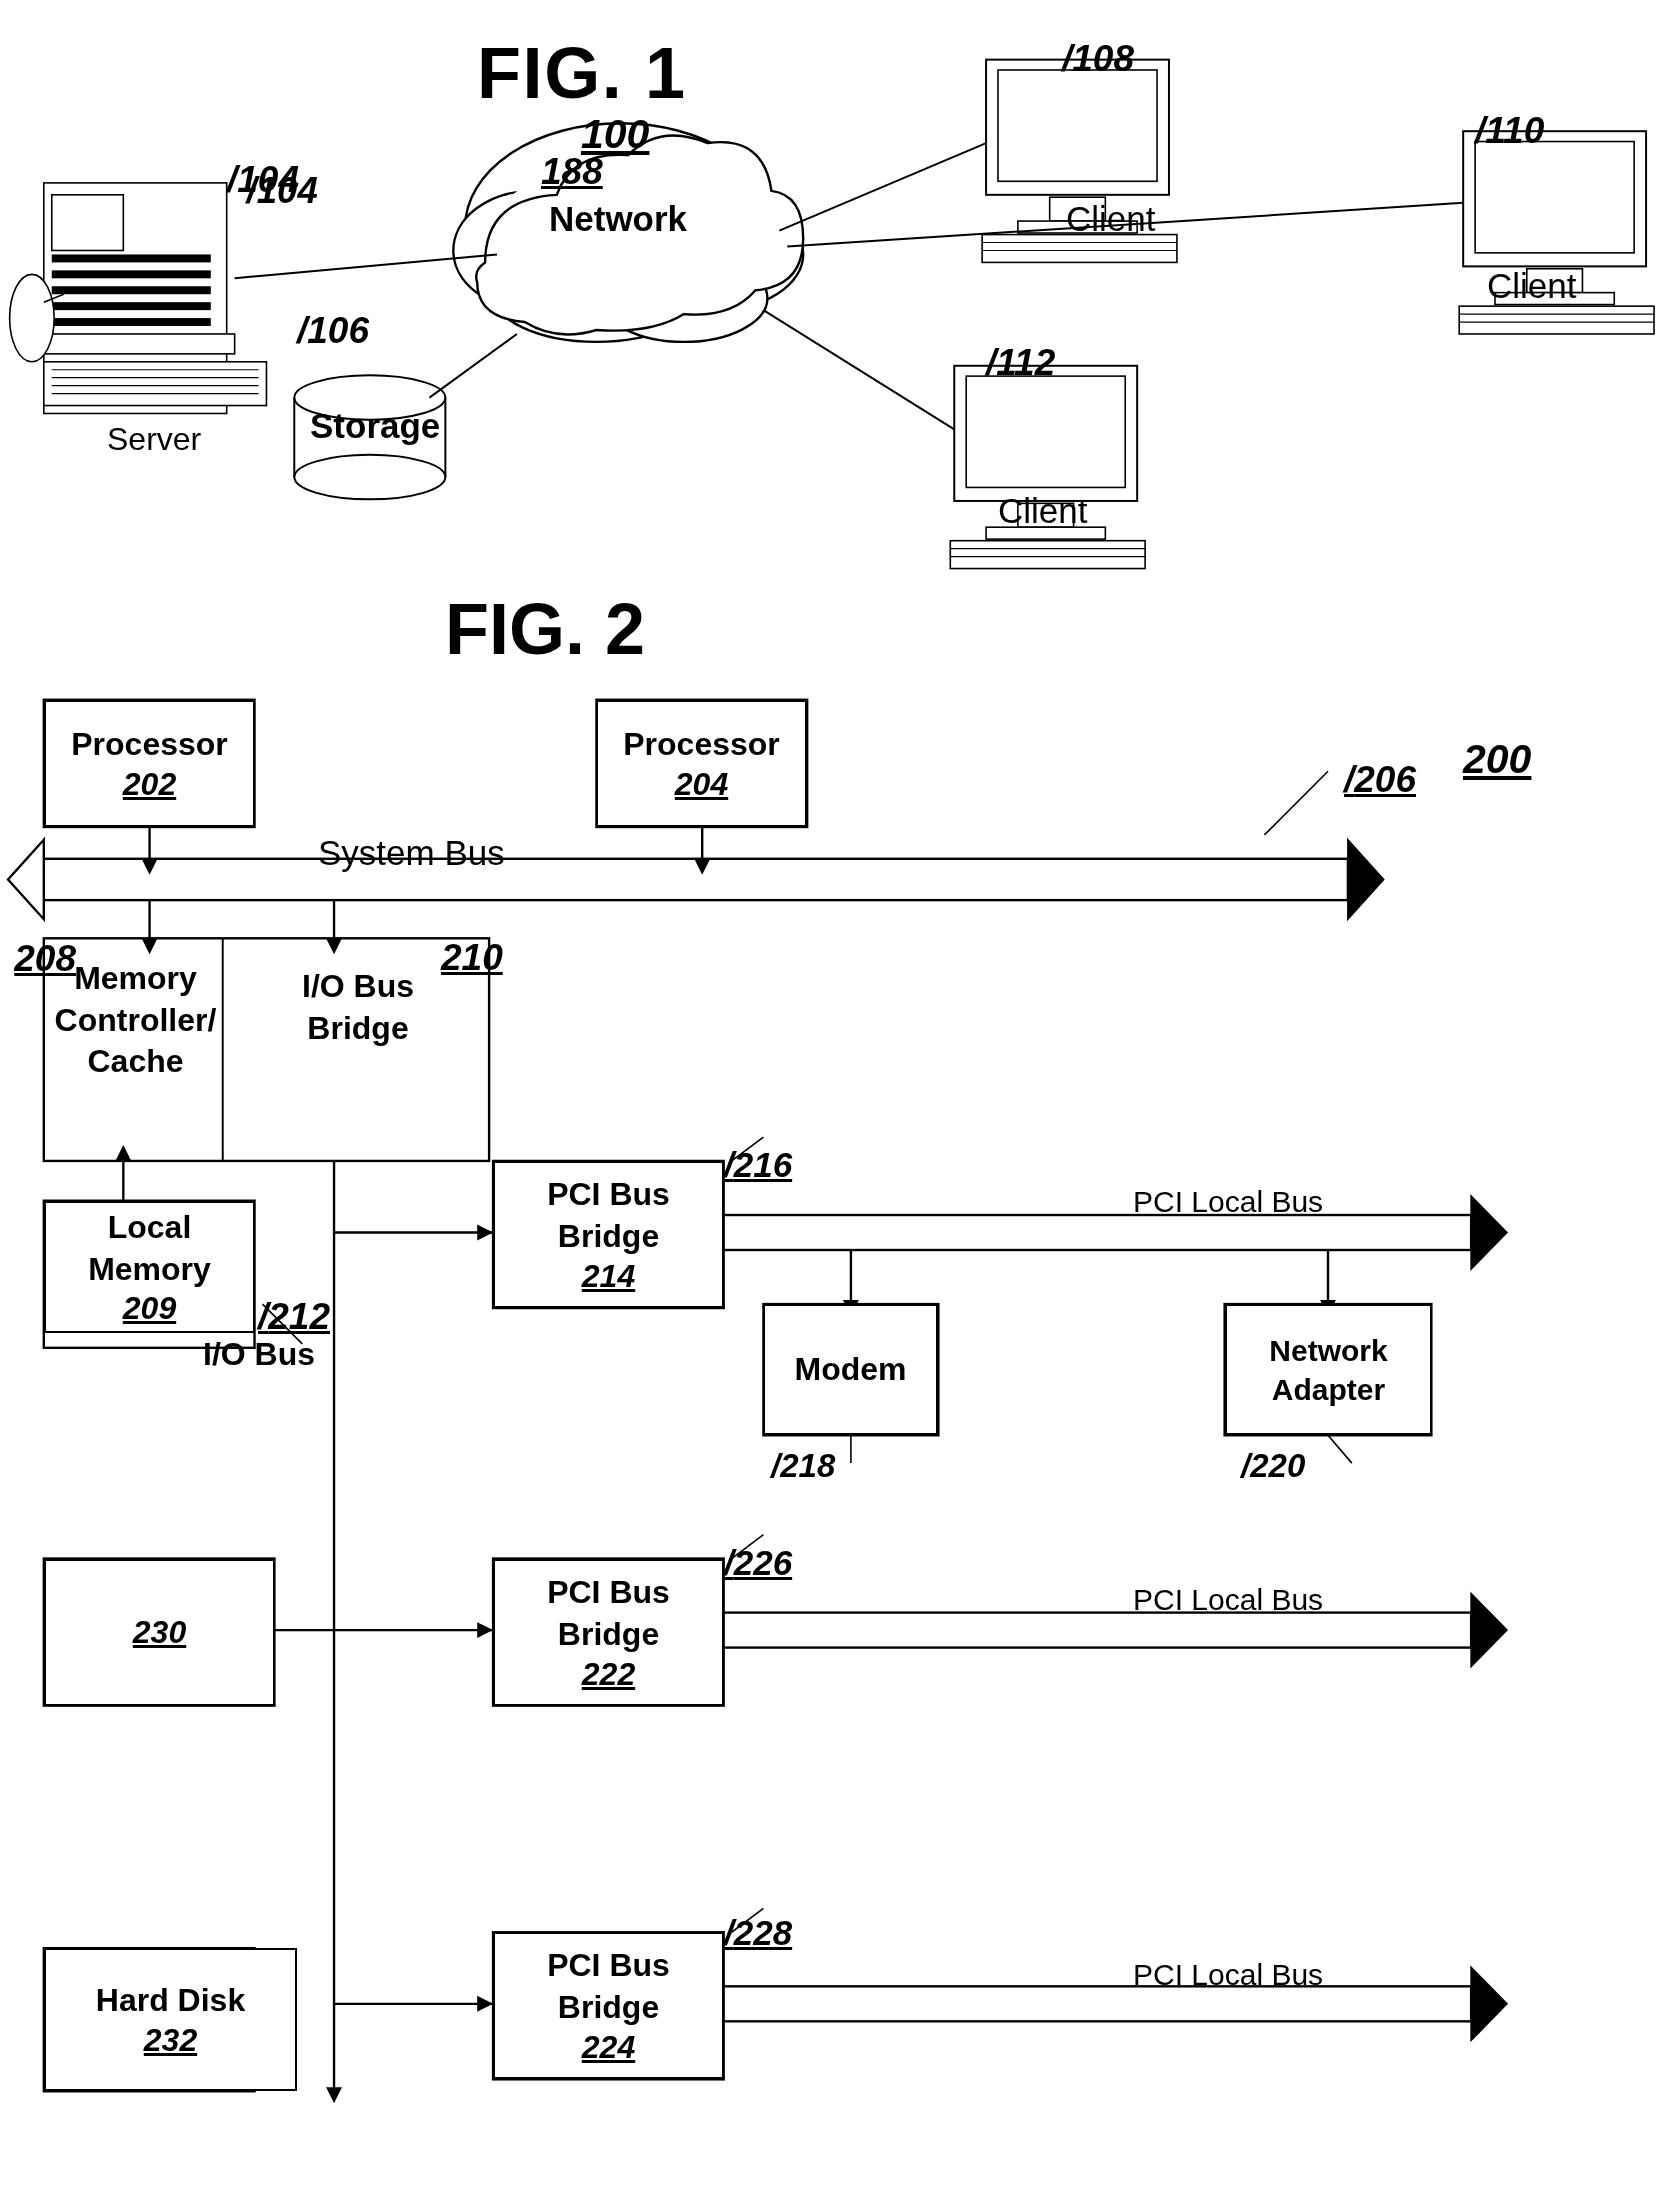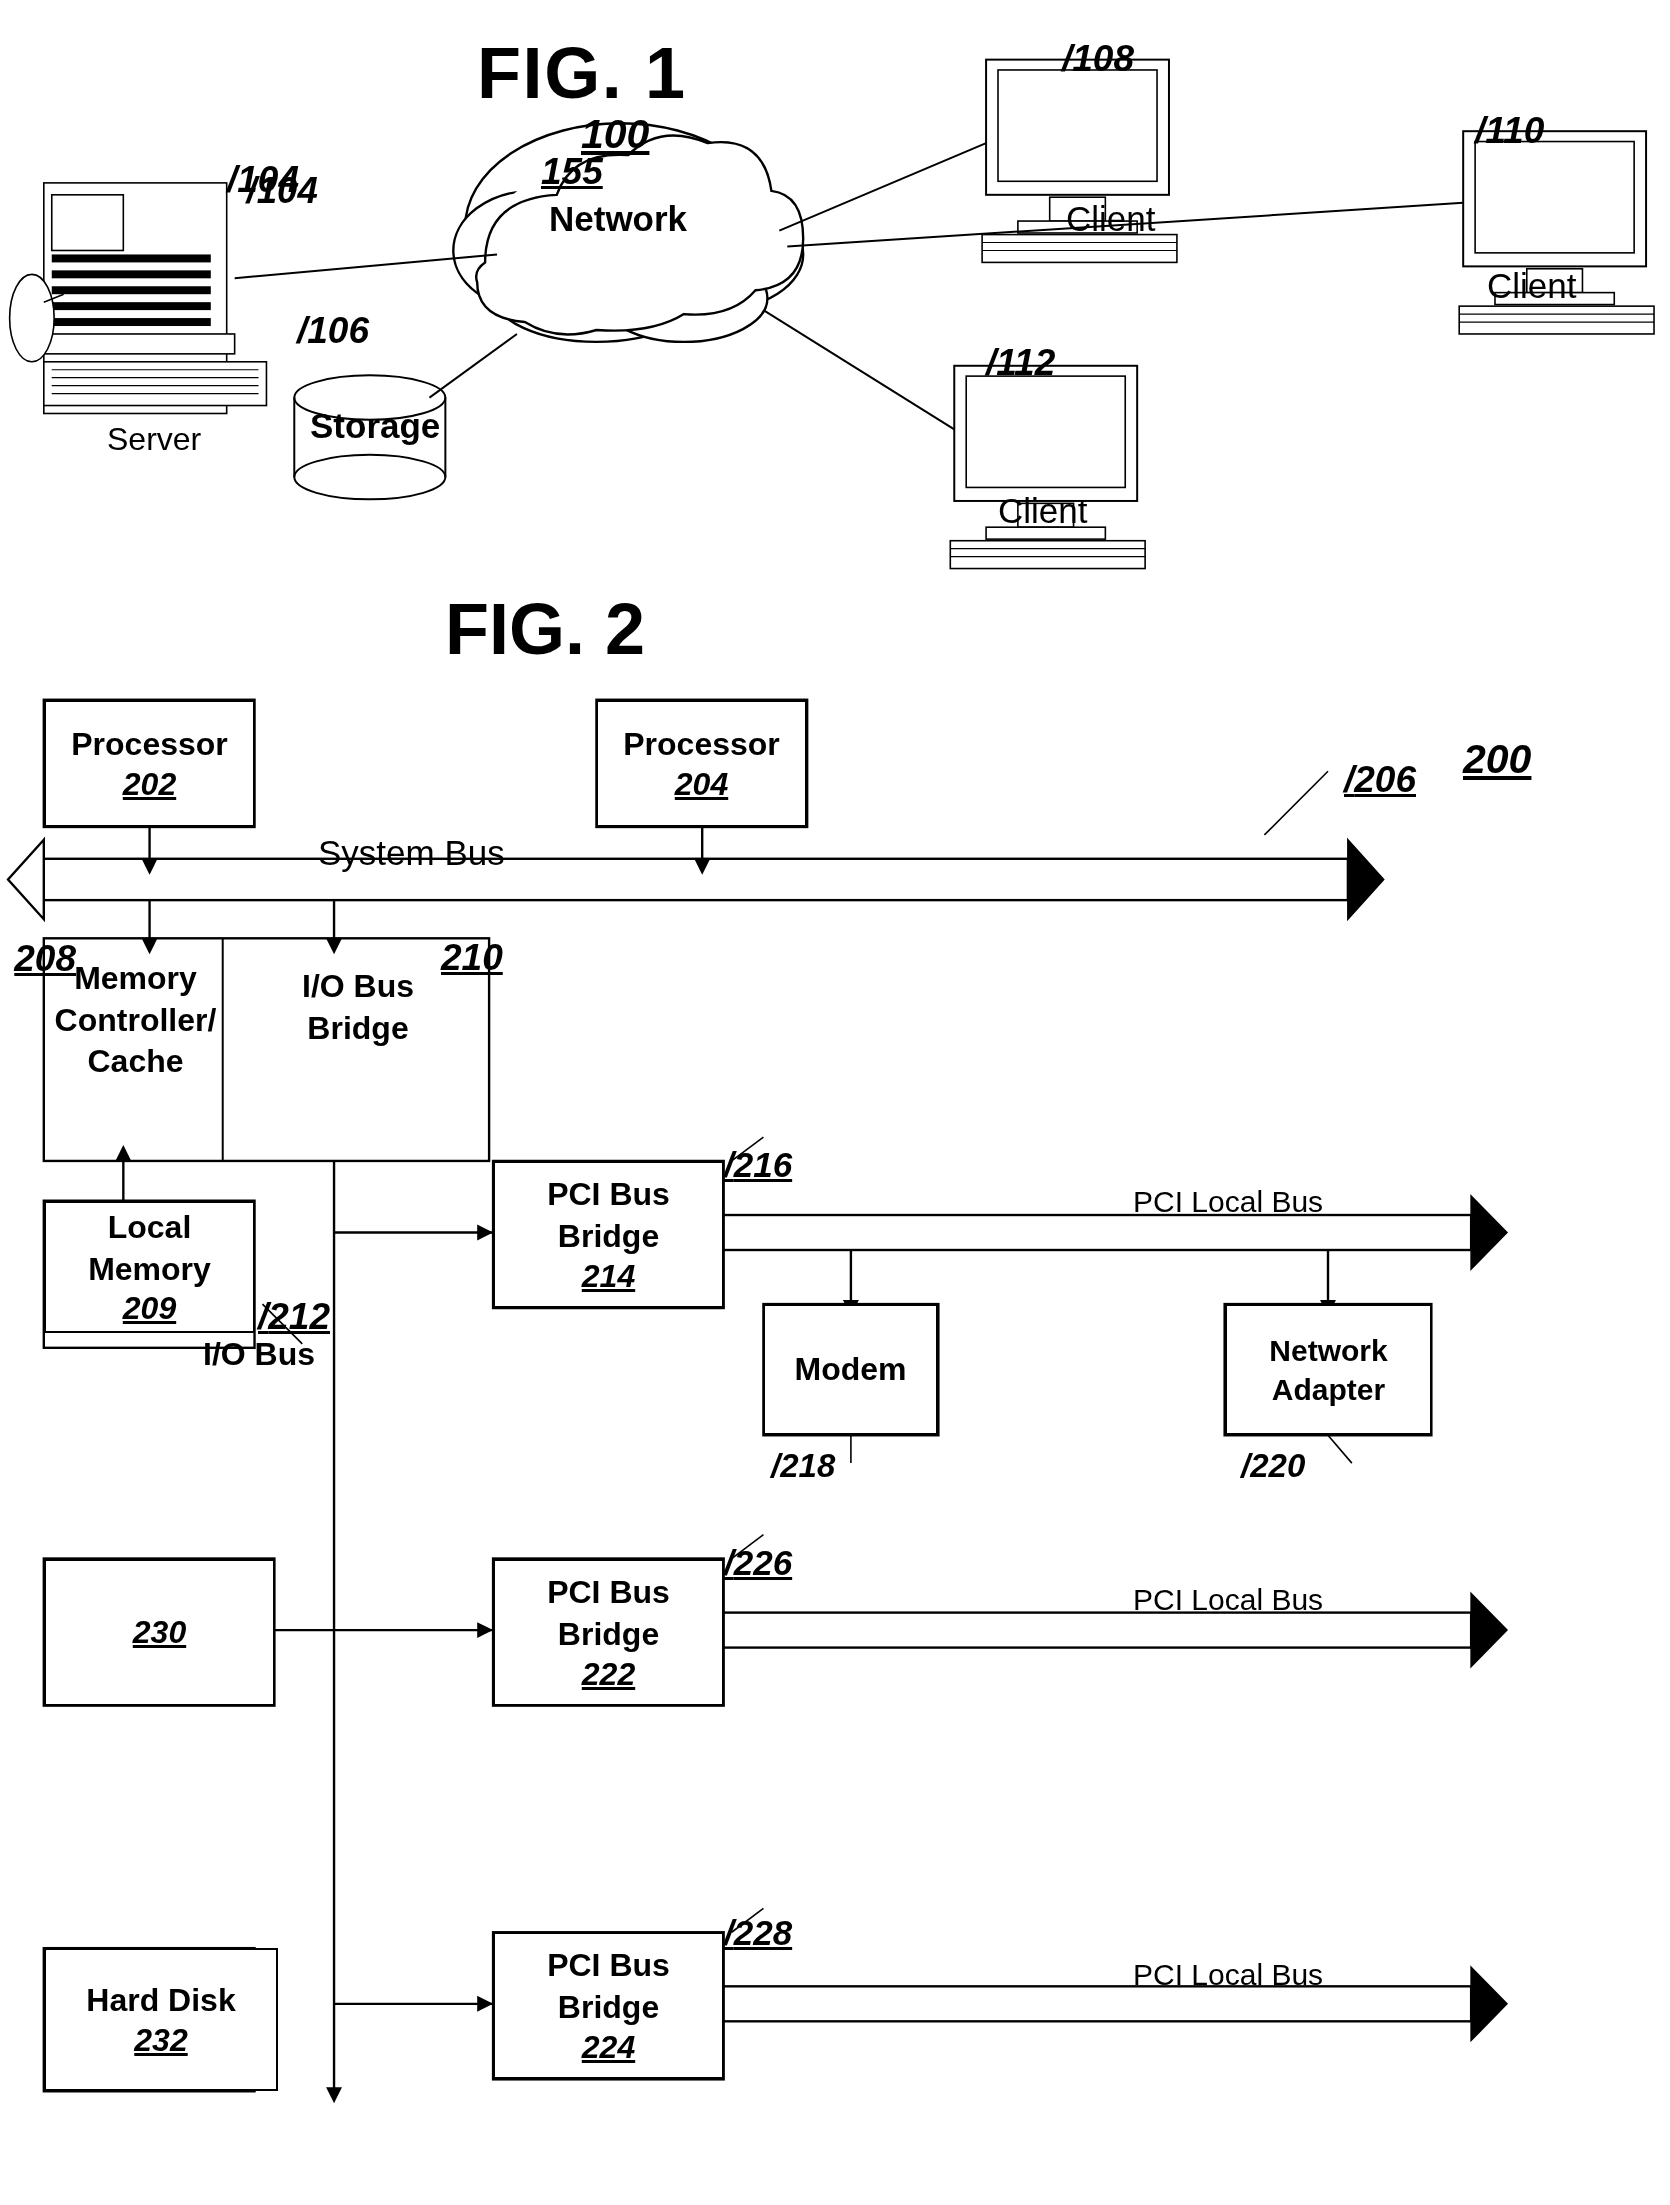--- a/index.html
+++ b/index.html
@@ -294,21 +294,21 @@
 
     <line x1="1070" y1="1805" x2="1070" y2="1840" stroke="black" stroke-width="2"></line>
 
     <line x1="1670" y1="1805" x2="1700" y2="1840" stroke="black" stroke-width="2"></line>
 
   </svg>
 
   <div class="fig1-title">FIG. 1</div>
   <div class="fig1-ref">100</div>
 
-  <div class="cloud-label-ref">155</div>
+  <div class="cloud-label-ref">188</div>
   <div class="cloud-label">Network</div>
 
   <div class="server-label">Server</div>
 
   <div class="storage-ref" style="position:absolute;top:310px;left:297px;font-size:37px;font-style:italic;font-weight:bold;">/<span>106</span></div>
   <div class="storage-label">Storage</div>
 
   <div style="position:absolute;top:159px;left:227px;font-size:37px;font-style:italic;font-weight:bold;">/104</div>
 
   <div style="position:absolute;top:38px;left:1062px;font-size:37px;font-style:italic;font-weight:bold;">/<span>108</span></div>
@@ -383,21 +383,21 @@
   </div>
 
   <div class="box" style="left:493px;top:1559px;width:231px;height:147px;">
     <span class="box-label">PCI Bus Bridge</span>
     <span class="box-ref">222</span>
   </div>
 
   <div style="position:absolute;top:1583px;left:1133px;font-size:30px;">PCI Local Bus</div>
   <div style="position:absolute;top:1543px;left:724px;font-size:35px;font-style:italic;font-weight:bold;text-decoration:underline;">/<span>226</span></div>
 
-  <div class="box" style="left:44px;top:1948px;width:234px;height:143px;">
+  <div class="box" style="left:44px;top:1948px;width:253px;height:143px;">
     <span class="box-label">Hard Disk</span>
     <span class="box-ref">232</span>
   </div>
 
   <div class="box" style="left:493px;top:1932px;width:231px;height:147px;">
     <span class="box-label">PCI Bus Bridge</span>
     <span class="box-ref">224</span>
   </div>
 
   <div style="position:absolute;top:1958px;left:1133px;font-size:30px;">PCI Local Bus</div>

